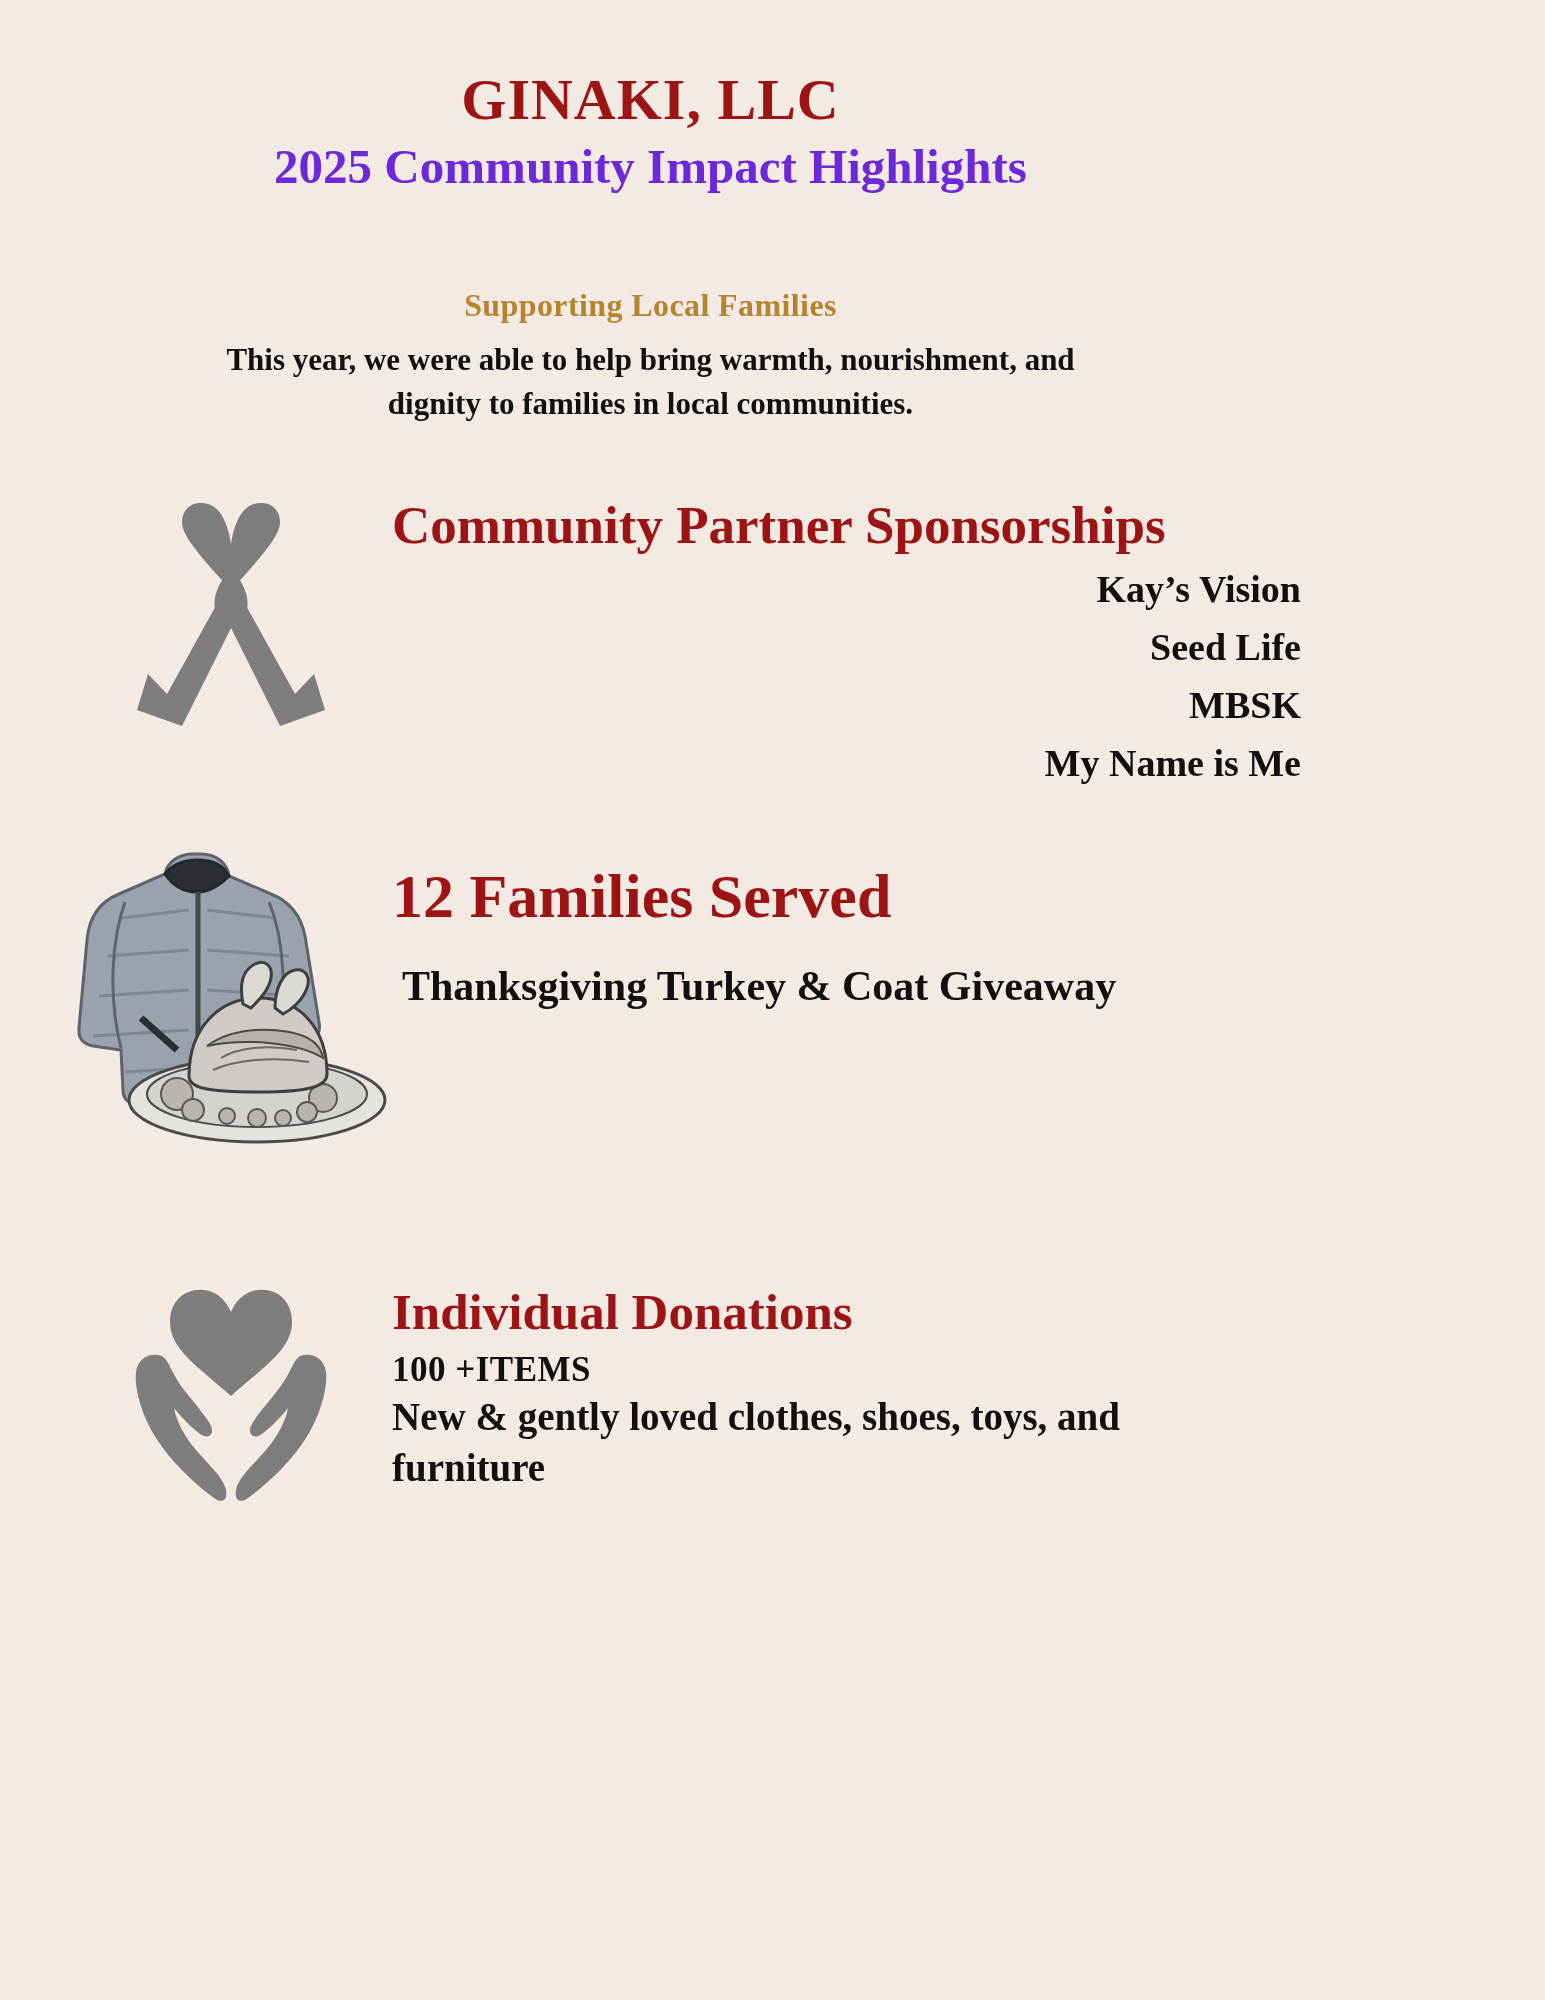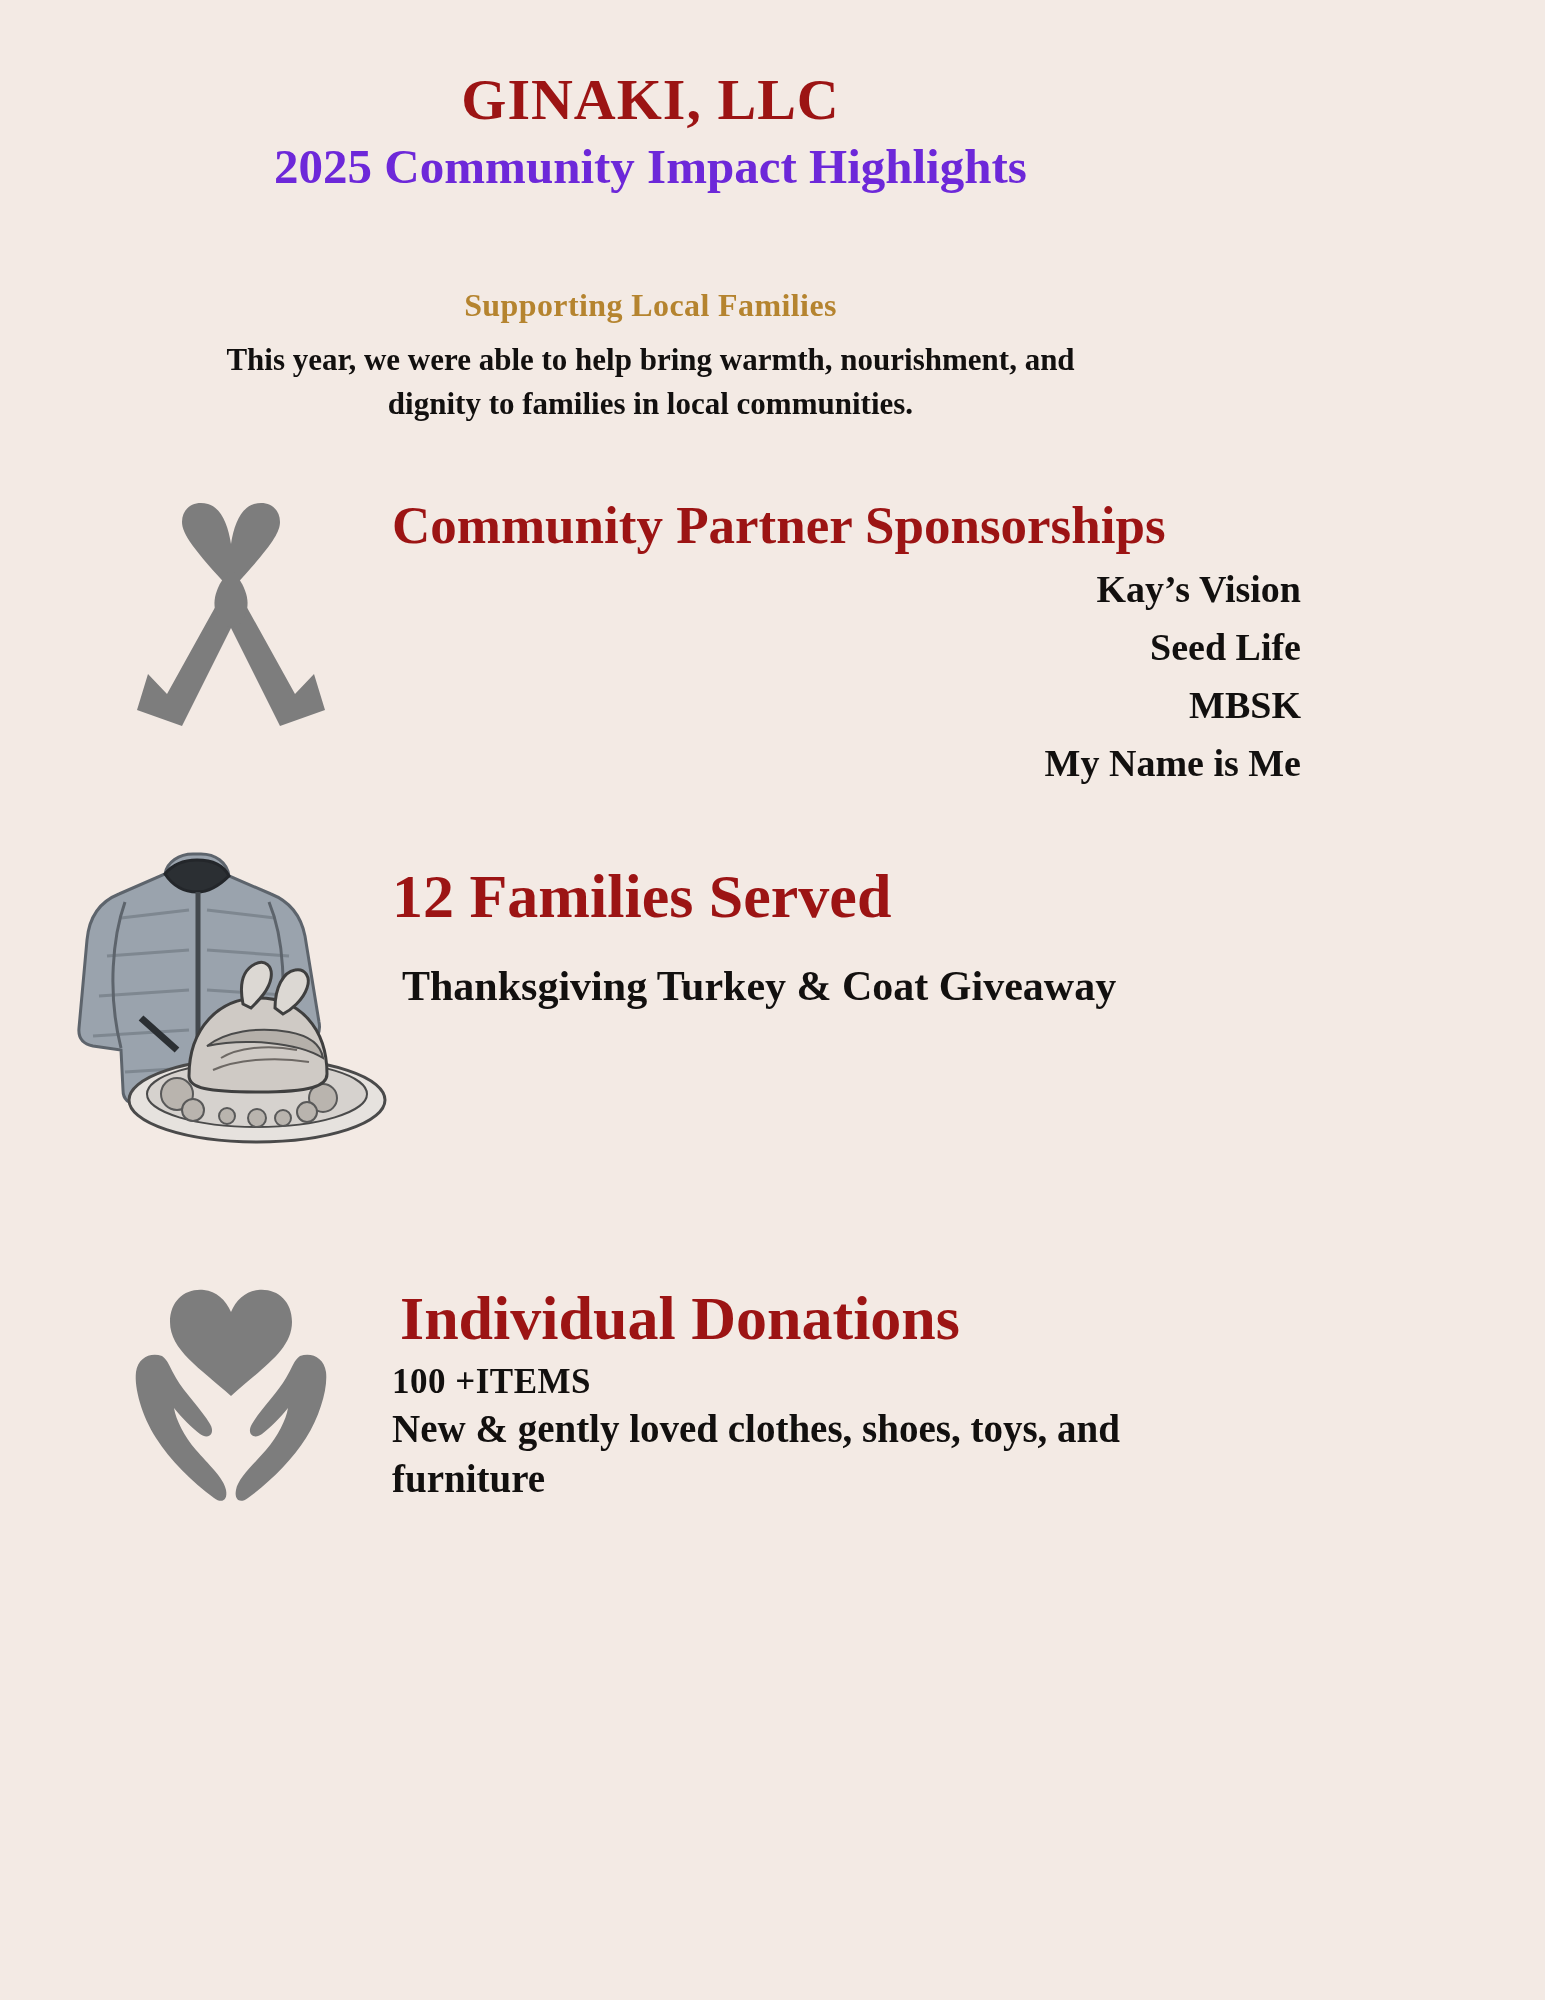--- a/index.html
+++ b/index.html
@@ -126,22 +126,21 @@
   }
 
   
   #sec-donations {
     margin-top: 116px;
   }
   #sec-donations .text-col {
     padding-top: 18px;
   }
   #sec-donations .sect-title {
-    font-size: 62px;
-    margin-left: 8px;
+    font-size: 51px;
   }
   .donate-count {
     color: #12100f;
     font-size: 35px;
     font-weight: bold;
     margin-top: 10px;
     letter-spacing: 0.5px;
   }
   .donate-desc {
     color: #12100f;

